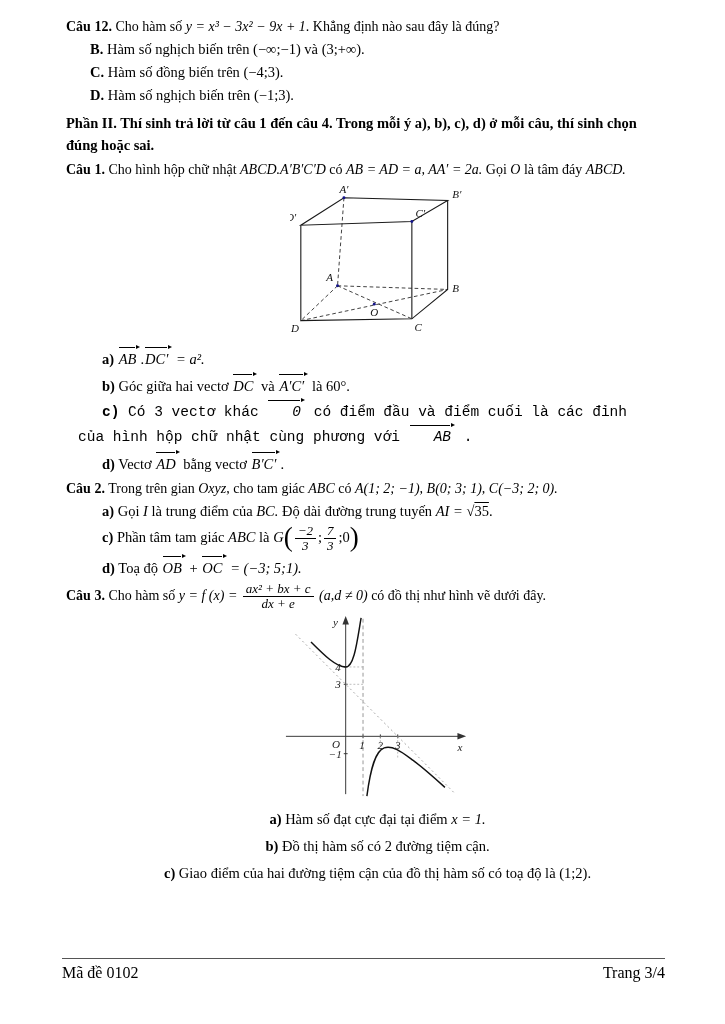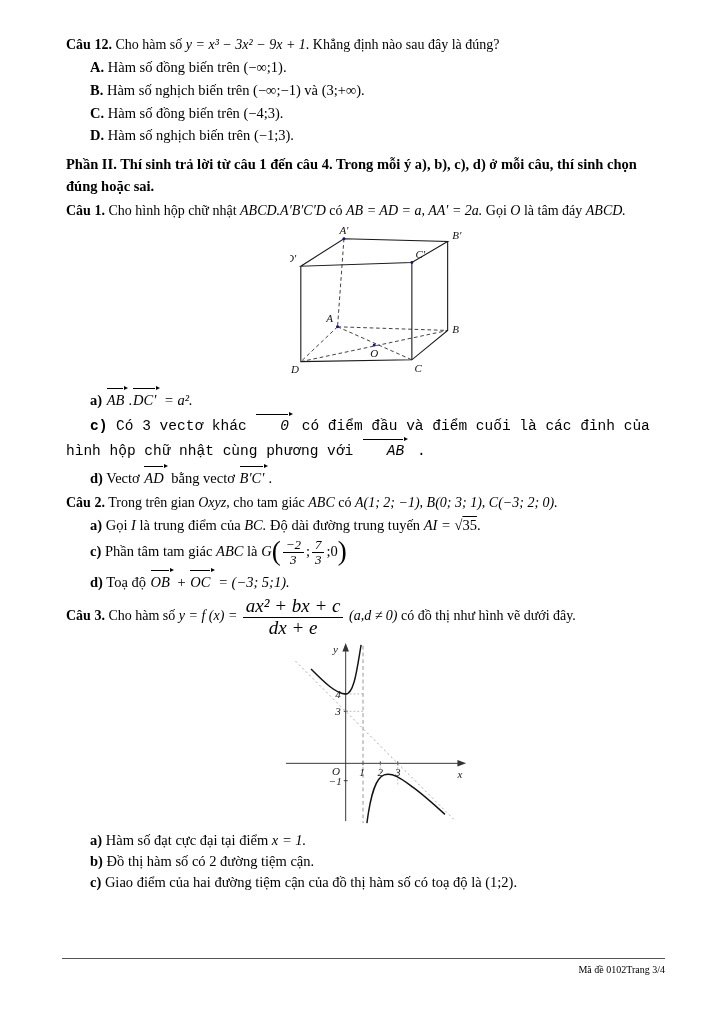--- a/index.html
+++ b/index.html
@@ -4,74 +4,70 @@
 <style>
   * { box-sizing: border-box; }
   html, body { margin: 0; padding: 0; }
   body {
     width: 725px; height: 1024px; background: #ffffff; color: #000;
     font-family: "Liberation Serif", "DejaVu Serif", serif;
     font-size: 14.5px;
   }
   .page {
     position: relative; width: 725px; height: 1024px;
-    padding: 32px 60px 0 66px; overflow: hidden;
+    padding: 14px 60px 0 66px; overflow: hidden;
   }
   p { margin: 0; line-height: 1.5; }
   b { font-weight: bold; }
   .it { font-style: italic; }
   .q-head { white-space: nowrap; font-size: 14px; margin: 2px 0; }
   .opt { padding-left: 24px; margin: 1px 0; }
-  .stmt { padding-left: 24px; margin: 2px 0; }
+  .stmt { padding-left: 24px; margin: 2px 12px; }
   .stmt.hang { padding-left: 0; text-indent: 24px; font-family: Liberation Mono, monospace; }
   .part2 { margin-top: 7px; font-weight: bold; }
   .slabel { font-weight: bold; }
 
   
   .vec { position: relative; display: inline-block; font-style: italic; padding: 3px 4px 0 1px; }
   .vec::before { content: ""; position: absolute; top: 1px; left: 1px; right: 5px; border-top: 1px solid #000; }
   .vec::after { content: ""; position: absolute; top: -1px; right: 0; width: 0; height: 0;
     border-left: 4.5px solid #000; border-top: 2.5px solid transparent; border-bottom: 2.5px solid transparent; }
 
   
   .frac { display: inline-block; vertical-align: middle; text-align: center; line-height: 1.08;
           font-style: italic; font-size: 13px; margin: 0 2px; }
   .frac .fnum { display: block; border-bottom: 1px solid #000; padding: 0 3px; }
   .frac .fden { display: block; }
-  .frac.big { font-size: 19px; }
+  .frac.big { font-size: 13px; }
 
   .bigp { display: inline-block; font-size: 27px; line-height: 1; vertical-align: middle;
           margin-top: -3px; font-style: normal; }
   .ovl { text-decoration: overline; }
 
   .figwrap { margin: 3px 0 3px 224px; }
   .graphwrap { margin: 2px 0 2px 212px; }
   svg text { font-family: "Liberation Serif", "DejaVu Serif", serif; }
   .svg-lbl text { font-size: 12px; font-style: italic; fill: #111; }
   .graph-lbl text { font-size: 11.5px; font-style: italic; fill: #222; }
 
-  .q3-stmts p { line-height: 1.32; margin: 2px 0; }
+  .q3-stmts p { line-height: 1.32; margin: 8px 0; text-align: center; }
 
   .footer { position: absolute; left: 62px; right: 60px; top: 958px;
     border-top: 1.5px solid #555; padding-top: 5px;
-    display: flex; justify-content: flex-end; font-size: 10px; }
+    display: flex; justify-content: space-between; font-size: 16px; }
 </style>
 </head>
 <body>
 
 <div class="page">
 
   <p class="q-head">
     <b>Câu 12.</b>
     <span>Cho hàm số</span>
     <span class="it">y = x³ − 3x² − 9x + 1</span><span>. Khẳng định nào sau đây là đúng?</span>
-  </p>
-  <p class="opt">
-    <b>A.</b>
-    <span>Hàm số đồng biến trên (−∞;1).</span>
   </p>
   <p class="opt">
     <b>B.</b>
     <span>Hàm số nghịch biến trên (−∞;−1) và (3;+∞).</span>
   </p>
   <p class="opt">
     <b>C.</b>
     <span>Hàm số đồng biến trên (−4;3).</span>
   </p>
   <p class="opt">
@@ -129,20 +125,28 @@
         <text x="8" y="162" text-anchor="end">D</text>
         <text x="90" y="145" text-anchor="middle">O</text>
       </g>
     </svg>
   </div>
 
   <p class="stmt">
     <b class="slabel">a)</b>
     <span class="vec">AB</span><span>.</span><span class="vec">DC′</span>
     <span class="it">= a².</span>
+  </p>
+  <p class="stmt">
+    <b class="slabel">b)</b>
+    <span>Góc giữa hai vectơ</span>
+    <span class="vec">DC</span>
+    <span>và</span>
+    <span class="vec">A′C′</span>
+    <span>là 60°.</span>
   </p>
   <p class="stmt hang">
     <b class="slabel">c)</b>
     <span>Có 3 vectơ khác</span>
     <span class="vec">0</span>
     <span>có điểm đầu và điểm cuối là các đỉnh của hình hộp chữ nhật cùng phương với</span>
     <span class="vec">AB</span>
     <span>.</span>
   </p>
   <p class="stmt">

